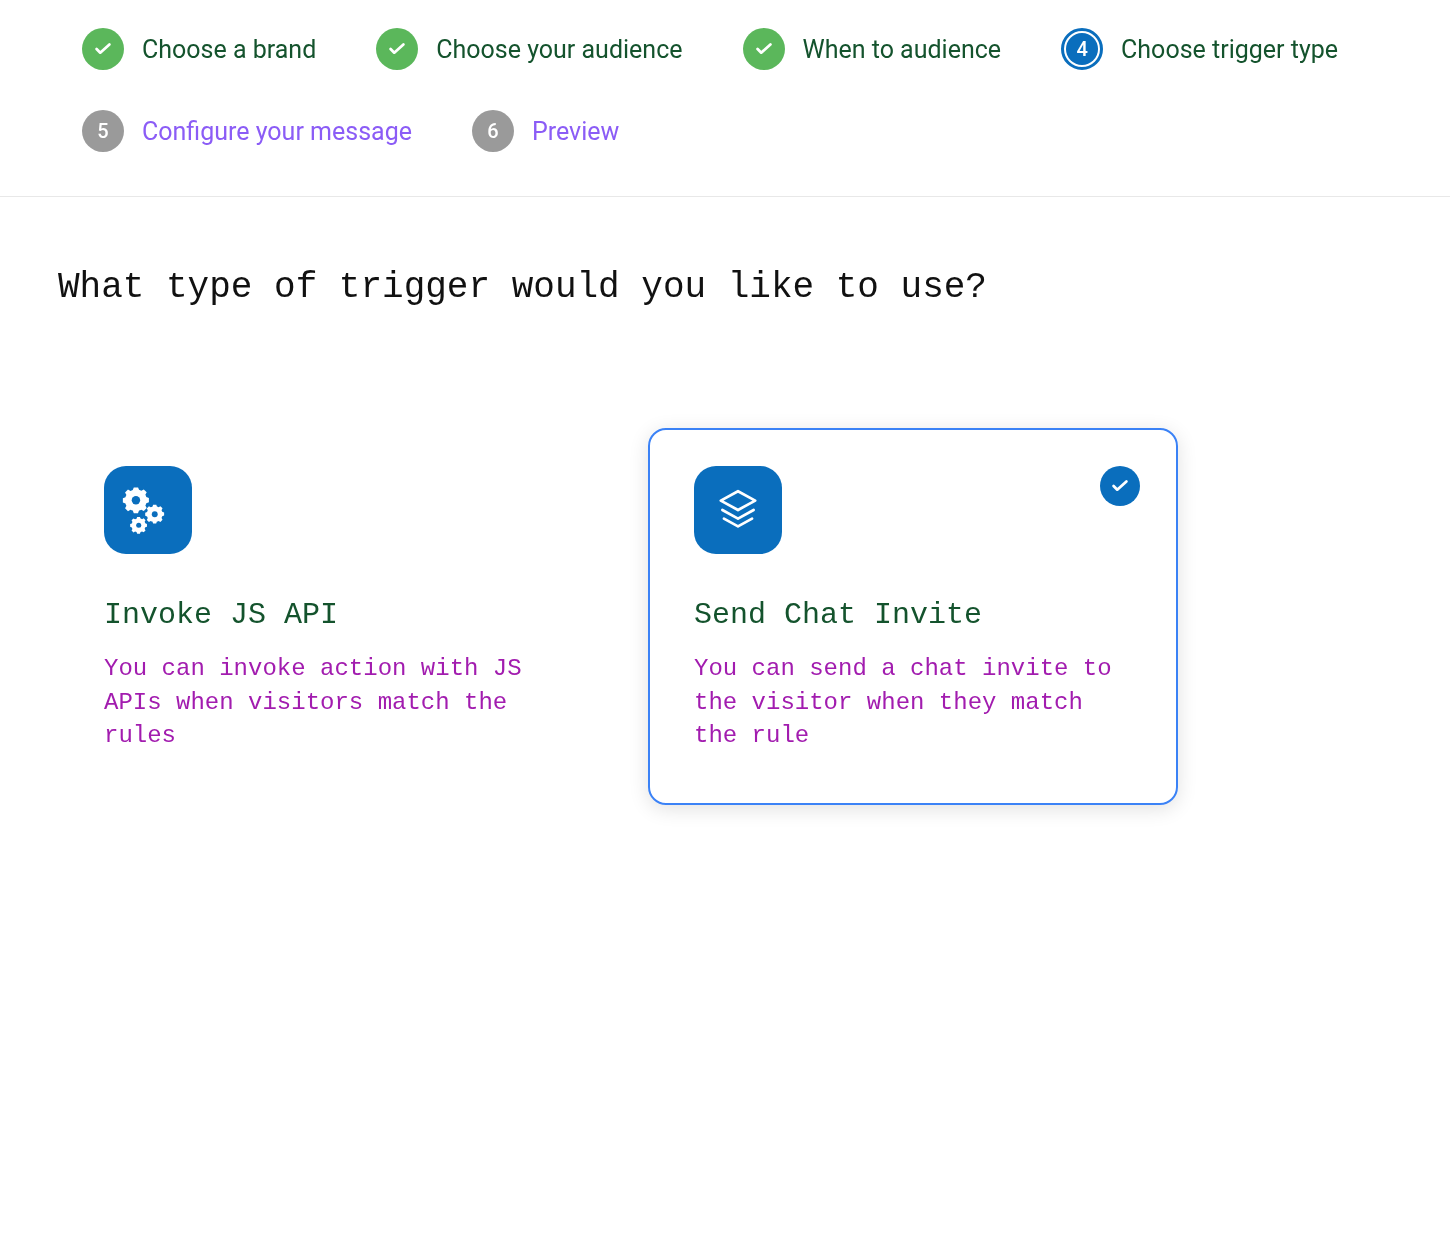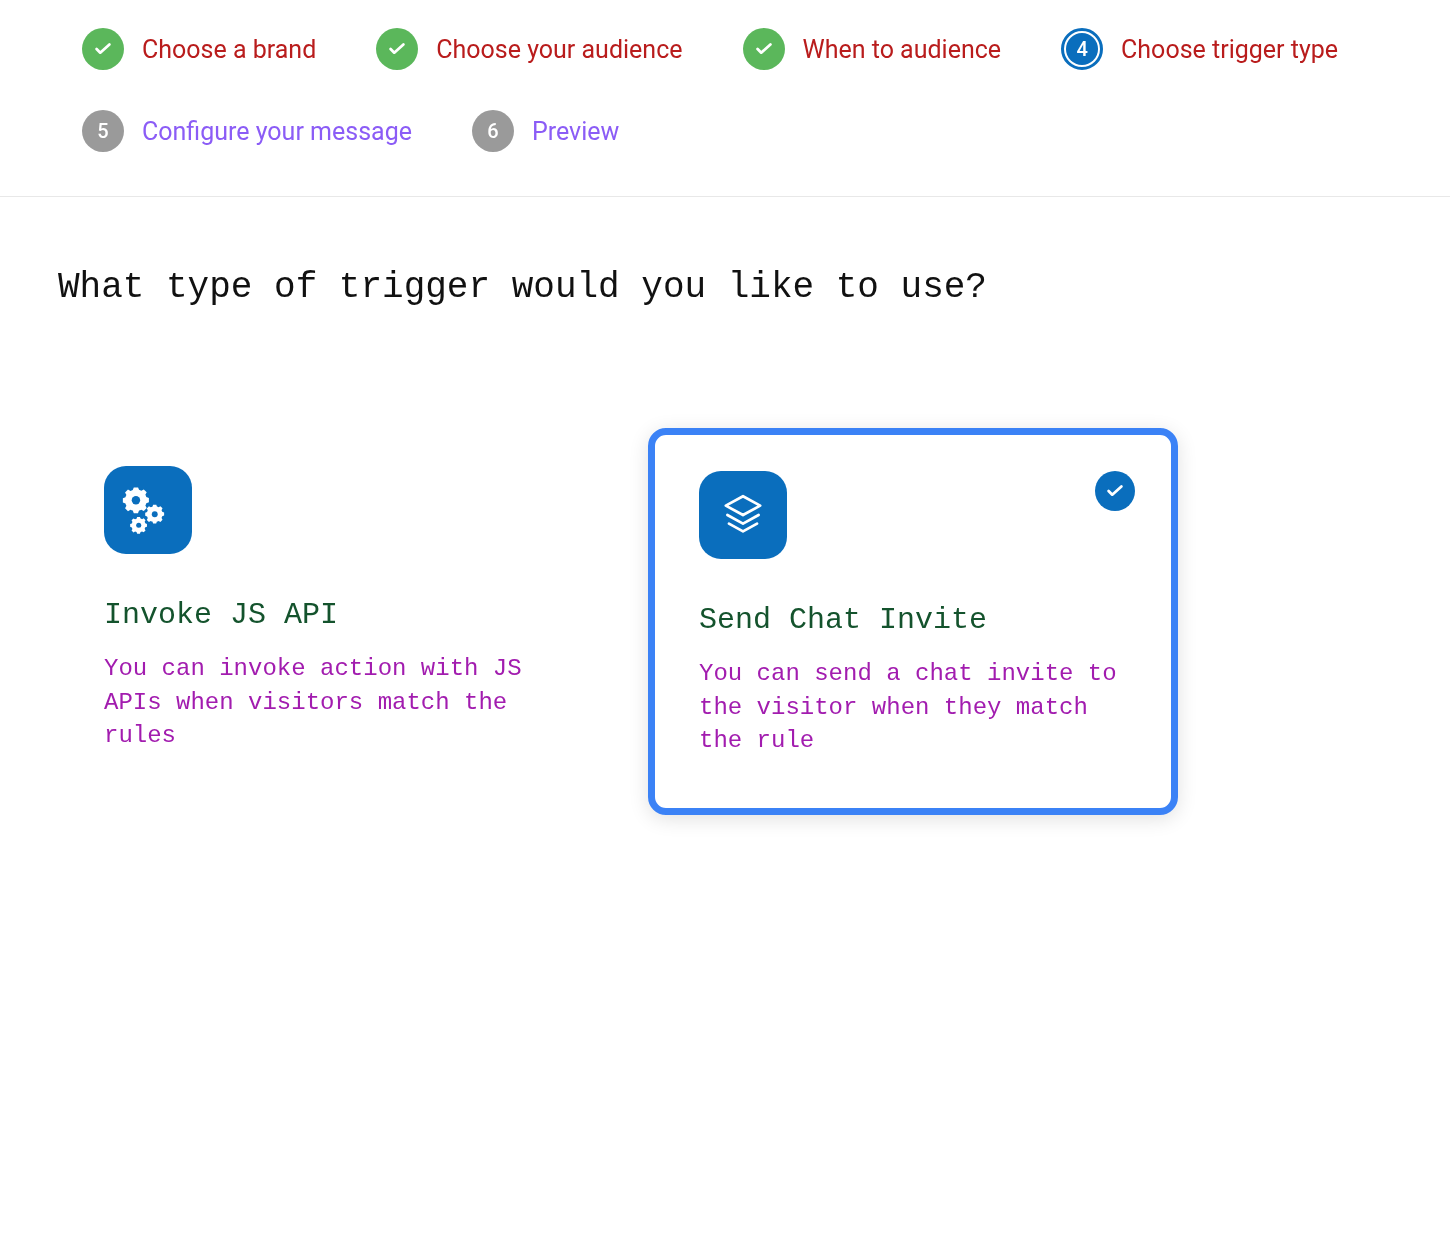--- a/index.html
+++ b/index.html
@@ -60,21 +60,21 @@
     .step-indicator.upcoming {
       background: #9a9a9a;
     }
     .step-indicator.upcoming .step-number {
       color: #ffffff;
       font-size: 20px;
       font-weight: 500;
     }
     .step-label {
       font-size: 25px;
-      color: #b91c1c;
+      color: #14532d;
     }
     .step.upcoming .step-label {
       color: #8b5cf6;
     }
     .check-svg {
       width: 22px;
       height: 22px;
     }
     .content {
       padding: 70px 58px;
@@ -93,21 +93,21 @@
     .trigger-card {
       flex: 1;
       padding: 36px 44px 50px 44px;
       border-radius: 18px;
       border: 2px solid transparent;
       cursor: pointer;
       position: relative;
       max-width: 530px;
     }
     .trigger-card.selected {
-      border: 7px solid #3b82f6;
+      border: 2px solid #3b82f6;
       box-shadow: 0 4px 20px rgba(0,0,0,0.12);
     }
     .trigger-card .check-badge {
       position: absolute;
       top: 36px;
       right: 36px;
       width: 40px;
       height: 40px;
       border-radius: 50%;
       background: #0a6ebd;

